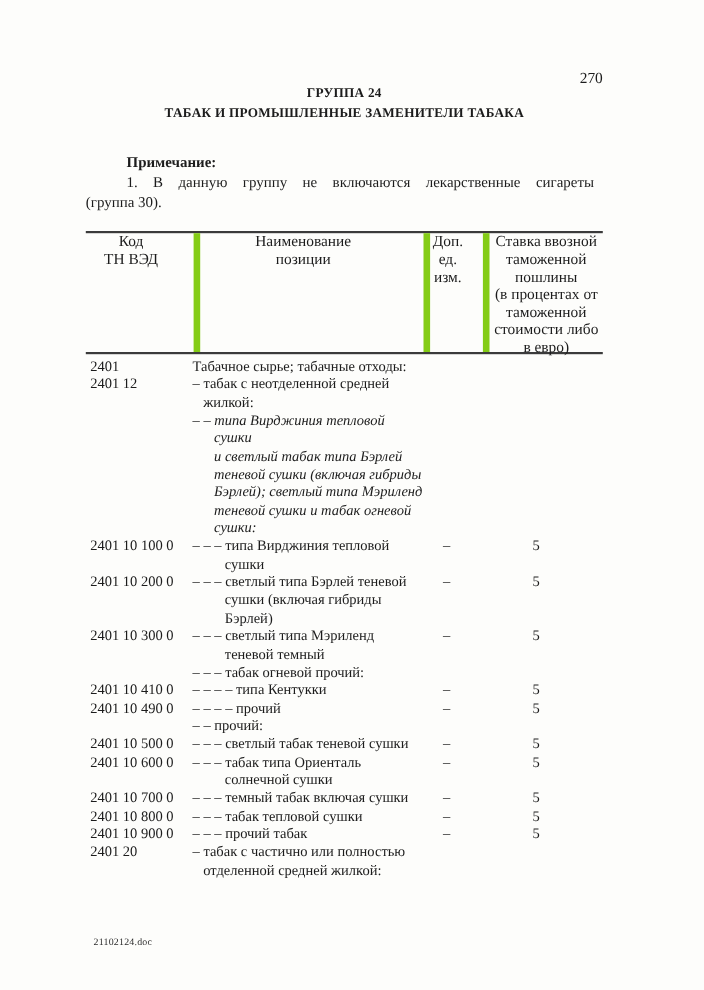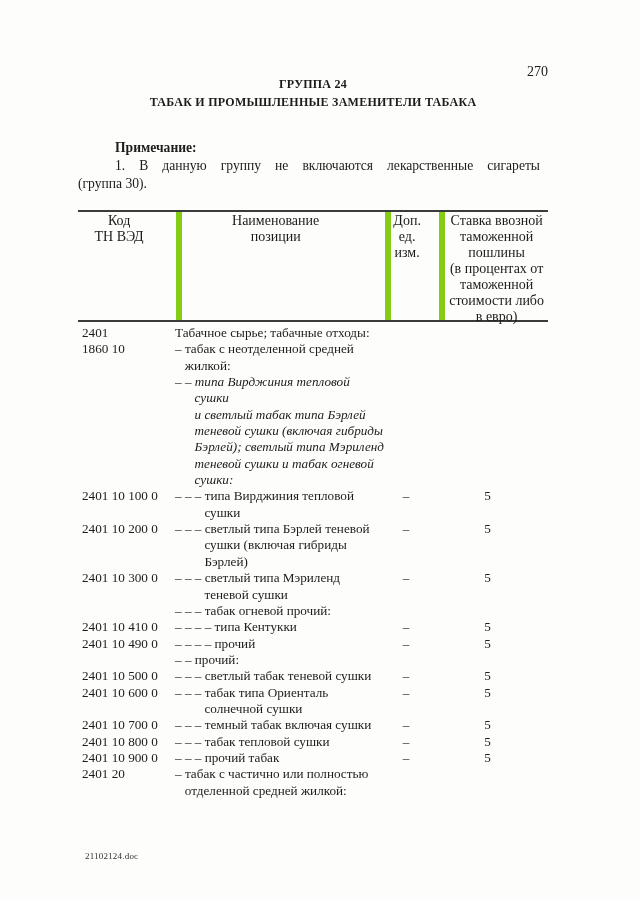--- a/index.html
+++ b/index.html
@@ -127,21 +127,21 @@
   </div>
 
   <div class="tbody">
       <div class="trow">
         <div class="tc c-code">2401</div>
         <div class="tc c-desc">Табачное сырье; табачные отходы:</div>
         <div class="tc c-unit"></div>
         <div class="tc c-rate"></div>
       </div>
       <div class="trow">
-        <div class="tc c-code">1860 10</div>
+        <div class="tc c-code">2401 12</div>
         <div class="tc c-desc" style="padding-left: 14.8px; text-indent: -9.8px;">– табак с неотделенной средней
 жилкой:</div>
         <div class="tc c-unit"></div>
         <div class="tc c-rate"></div>
       </div>
       <div class="trow">
         <div class="tc c-code"></div>
         <div class="tc c-desc" style="padding-left: 24.6px; text-indent: -19.6px; font-style: italic;">– – типа Вирджиния тепловой сушки
 и светлый табак типа Бэрлей
 теневой сушки (включая гибриды
@@ -162,21 +162,21 @@
         <div class="tc c-code">2401 10 200 0</div>
         <div class="tc c-desc" style="padding-left: 34.4px; text-indent: -29.4px;">– – – светлый типа Бэрлей теневой
 сушки (включая гибриды
 Бэрлей)</div>
         <div class="tc c-unit">–</div>
         <div class="tc c-rate">5</div>
       </div>
       <div class="trow">
         <div class="tc c-code">2401 10 300 0</div>
         <div class="tc c-desc" style="padding-left: 34.4px; text-indent: -29.4px;">– – – светлый типа Мэриленд
-теневой сушки</div>
+теневой темный</div>
         <div class="tc c-unit">–</div>
         <div class="tc c-rate">5</div>
       </div>
       <div class="trow">
         <div class="tc c-code"></div>
         <div class="tc c-desc" style="padding-left: 34.4px; text-indent: -29.4px;">– – – табак огневой прочий:</div>
         <div class="tc c-unit"></div>
         <div class="tc c-rate"></div>
       </div>
       <div class="trow">

